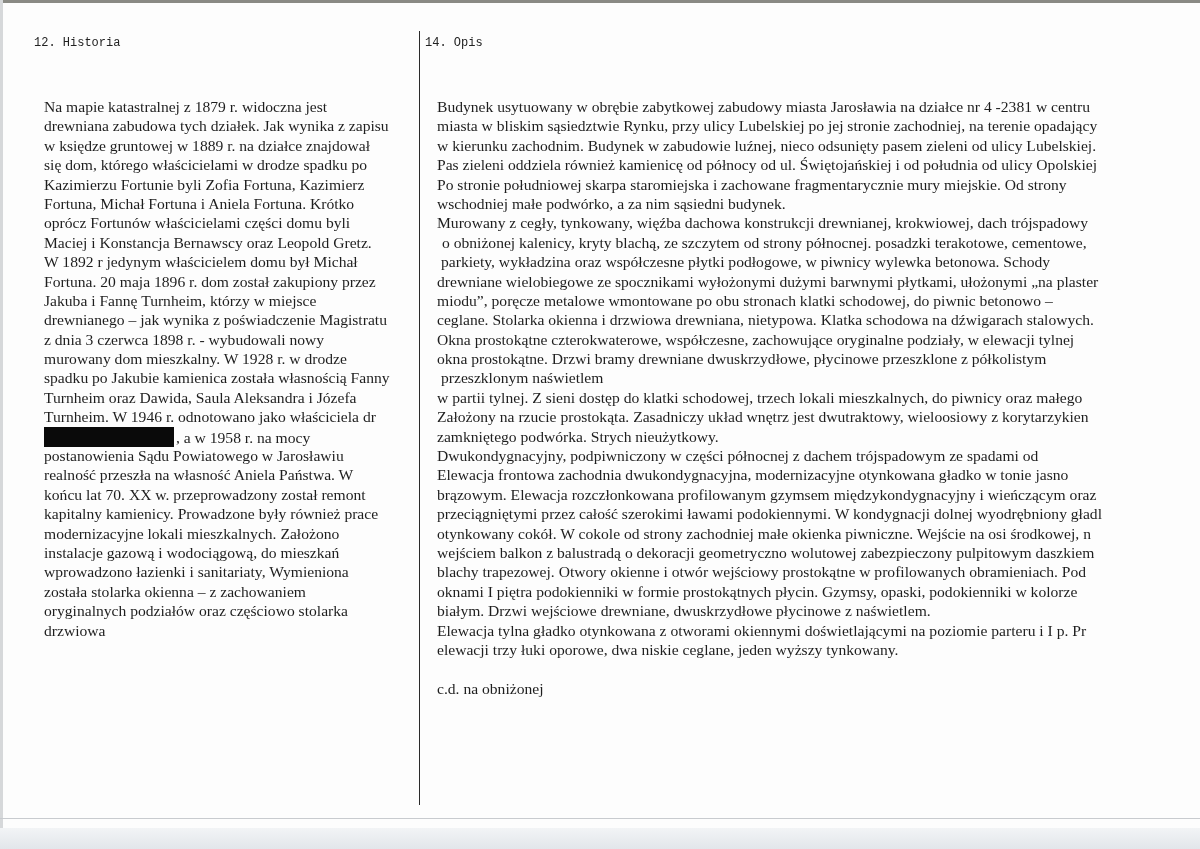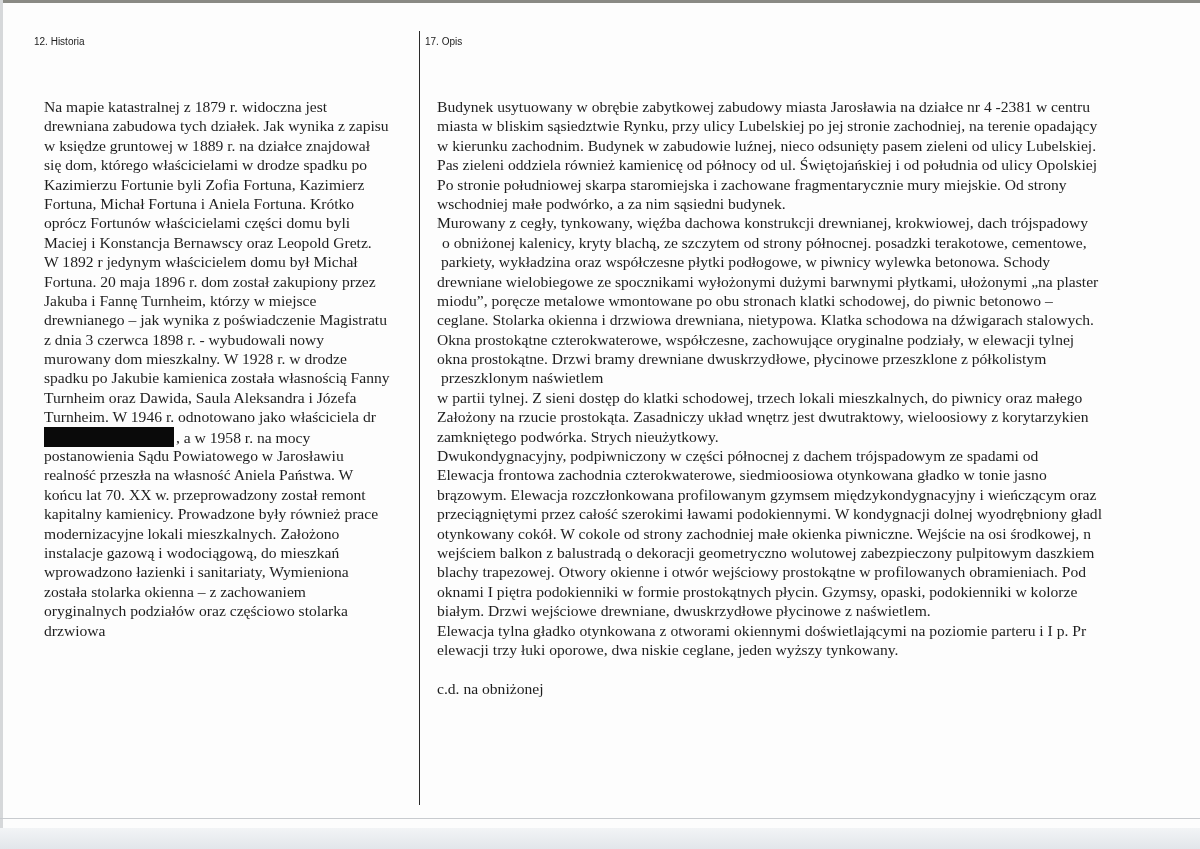--- a/index.html
+++ b/index.html
@@ -10,21 +10,21 @@
     color: #1e1e1e;
   }
   .scan-top { position: absolute; left: 0; top: 0; width: 1200px; height: 3px; background: #8a8a84; }
   .scan-bottom { position: absolute; left: 0; top: 828px; width: 1200px; height: 21px;
     background: linear-gradient(#f2f4f6, #e2e6ea); }
   .scan-left { position: absolute; left: 0; top: 0; width: 3px; height: 849px; background: #d6d8da; }
   .hline { position: absolute; left: 0; top: 818px; width: 1200px; height: 1px; background: #c8cbcf; }
   .divider { position: absolute; left: 419px; top: 31px; width: 1px; height: 774px; background: #2a2a2a; }
   .section-head {
     position: absolute; top: 36px;
-    font-family: Liberation Sans, sans-serif; font-size: 10px; color: #222;
+    font-family: Liberation Mono, monospace; font-size: 12px; color: #222;
   }
   #head-left { left: 34px; }
   #head-right { left: 425px; }
   .col {
     position: absolute; top: 97px;
     font-size: 15.6px; line-height: 19.4px;
     white-space: nowrap;
   }
   #col-left { left: 44px; width: 372px; }
   #col-right { left: 437px; width: 763px; overflow: hidden; }
@@ -38,21 +38,21 @@
 </style>
 </head>
 <body>
 
 <div class="scan-top"></div>
 <div class="scan-left"></div>
 <div class="hline"></div>
 <div class="scan-bottom"></div>
 
 <div class="section-head" id="head-left">12.  Historia</div>
-<div class="section-head" id="head-right">17. Opis</div>
+<div class="section-head" id="head-right">14. Opis</div>
 <div class="divider"></div>
 
 <div class="col" id="col-left">
   <span class="line">Na mapie katastralnej z 1879 r. widoczna jest</span>
   <span class="line">drewniana zabudowa tych działek. Jak wynika z zapisu</span>
   <span class="line">w księdze gruntowej w 1889 r. na działce znajdował</span>
   <span class="line">się dom, którego właścicielami w drodze spadku po</span>
   <span class="line">Kazimierzu Fortunie byli Zofia Fortuna, Kazimierz</span>
   <span class="line">Fortuna, Michał Fortuna i Aniela Fortuna. Krótko</span>
   <span class="line">oprócz Fortunów właścicielami części domu byli</span>
@@ -97,21 +97,21 @@
   <span class="line">Okna prostokątne czterokwaterowe, współczesne, zachowujące oryginalne podziały, w elewacji tylnej</span>
   <span class="line">okna prostokątne. Drzwi bramy drewniane dwuskrzydłowe, płycinowe przeszklone z półkolistym</span>
   <span class="line ind">przeszklonym naświetlem</span>
 
   <span class="line">w partii tylnej. Z sieni dostęp do klatki schodowej, trzech lokali mieszkalnych, do piwnicy oraz małego</span>
   <span class="line"><span class="b">Założony</span><span> na rzucie prostokąta. Zasadniczy układ wnętrz jest dwutraktowy, wieloosiowy z korytarzykien</span></span>
   <span class="line">zamkniętego podwórka. Strych nieużytkowy.</span>
 
   <span class="line"><span class="b">Dwukondygnacyjny,</span><span> podpiwniczony w części północnej z dachem trójspadowym ze spadami od</span></span>
 
-  <span class="line"><span class="b">Elewacja frontowa zachodnia</span><span> czterokwaterowe, siedmioosiowa otynkowana gładko w tonie jasno</span></span>
+  <span class="line"><span class="b">Elewacja frontowa zachodnia</span><span> dwukondygnacyjna, modernizacyjne otynkowana gładko w tonie jasno</span></span>
   <span class="line">brązowym. Elewacja rozczłonkowana profilowanym gzymsem międzykondygnacyjny i wieńczącym oraz</span>
   <span class="line">przeciągniętymi przez całość szerokimi ławami podokiennymi. W kondygnacji dolnej wyodrębniony gładl</span>
   <span class="line">otynkowany cokół. W cokole od strony zachodniej małe okienka piwniczne. Wejście na osi środkowej, n</span>
   <span class="line">wejściem balkon z balustradą o dekoracji geometryczno wolutowej zabezpieczony pulpitowym daszkiem</span>
   <span class="line">blachy trapezowej. Otwory okienne i otwór wejściowy prostokątne w profilowanych obramieniach. Pod</span>
   <span class="line">oknami I piętra podokienniki w formie prostokątnych płycin. Gzymsy, opaski, podokienniki w kolorze</span>
   <span class="line">białym. Drzwi wejściowe drewniane, dwuskrzydłowe płycinowe z naświetlem.</span>
 
   <span class="line"><span class="b">Elewacja tylna</span><span> gładko otynkowana z otworami okiennymi doświetlającymi na poziomie parteru i I p. Pr</span></span>
   <span class="line">elewacji trzy łuki oporowe, dwa niskie ceglane, jeden wyższy tynkowany.</span>

